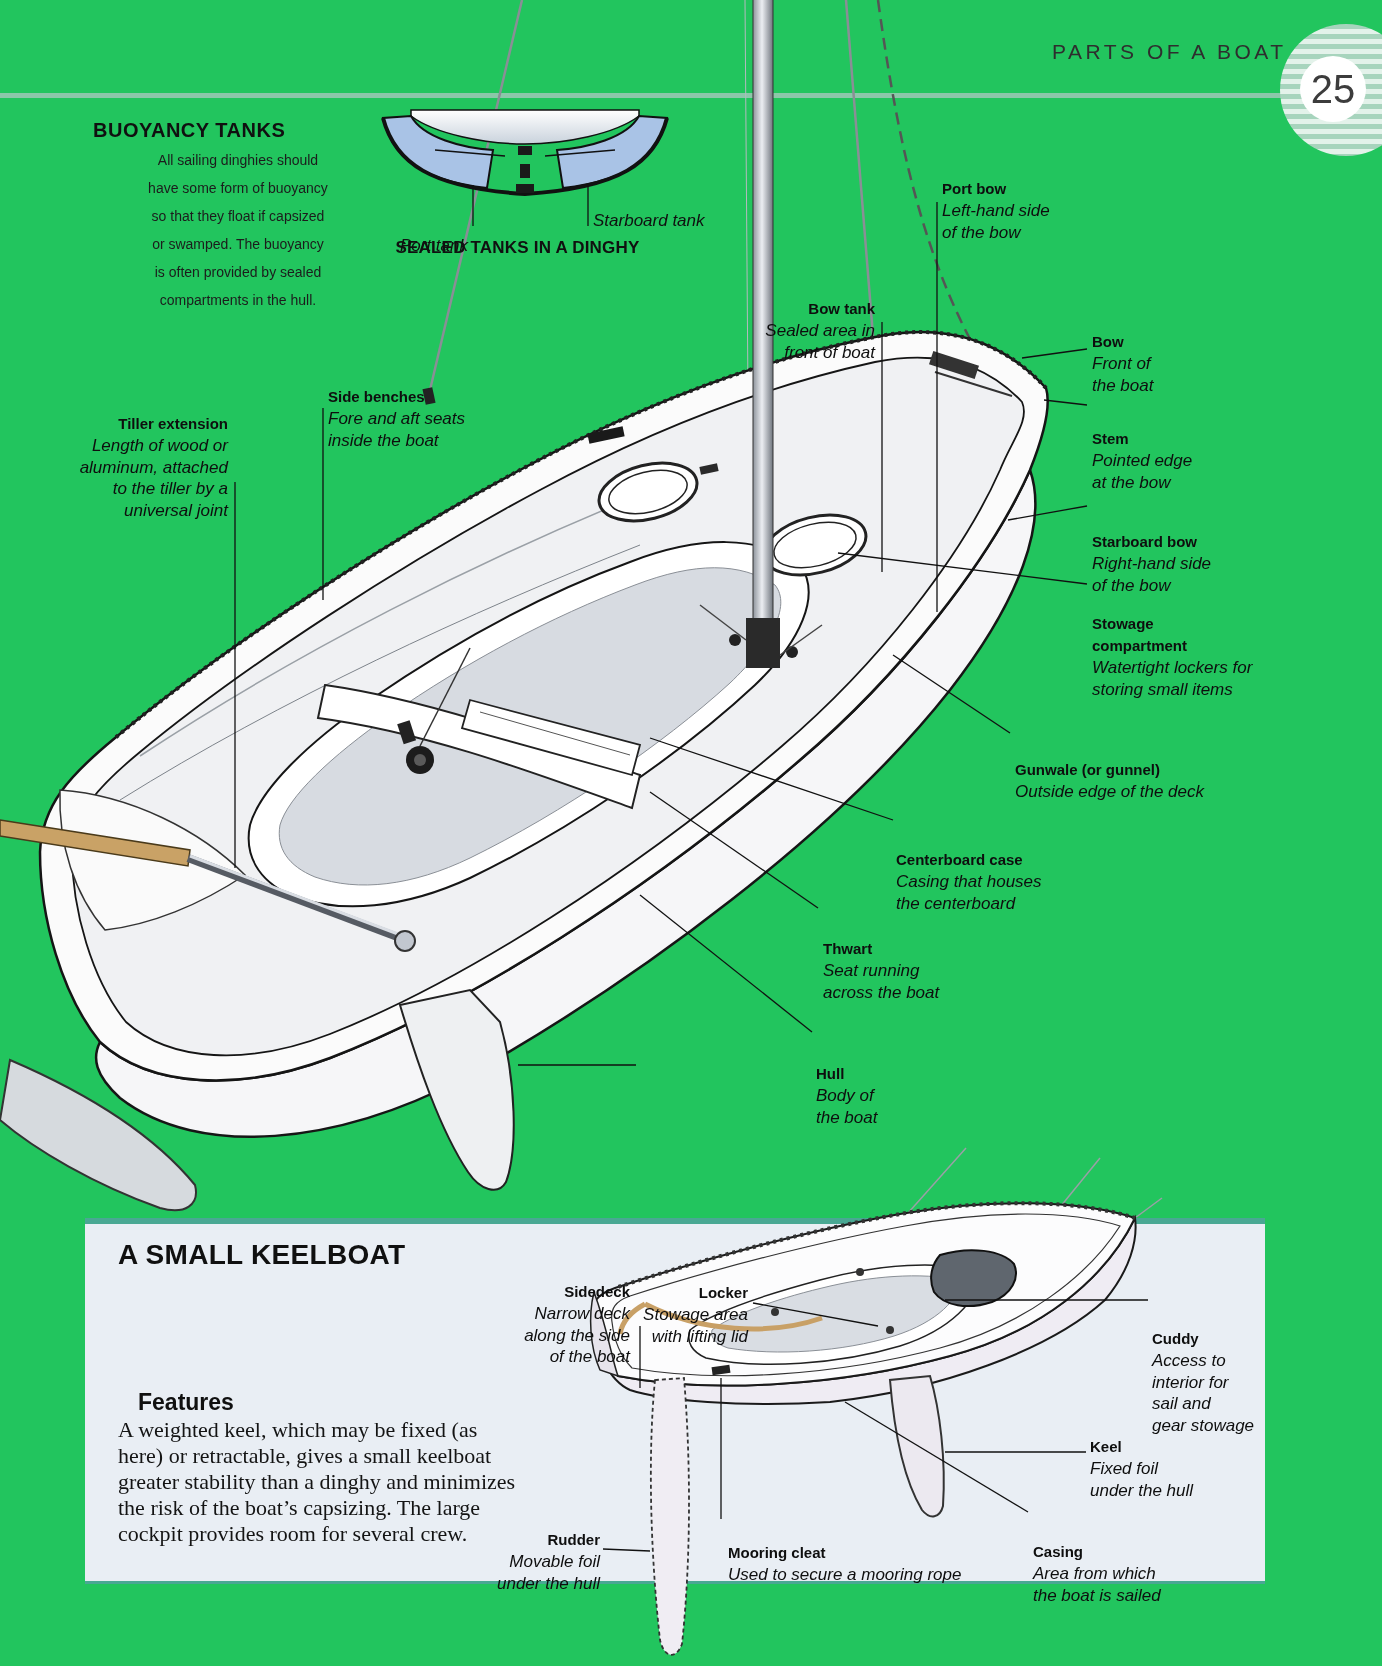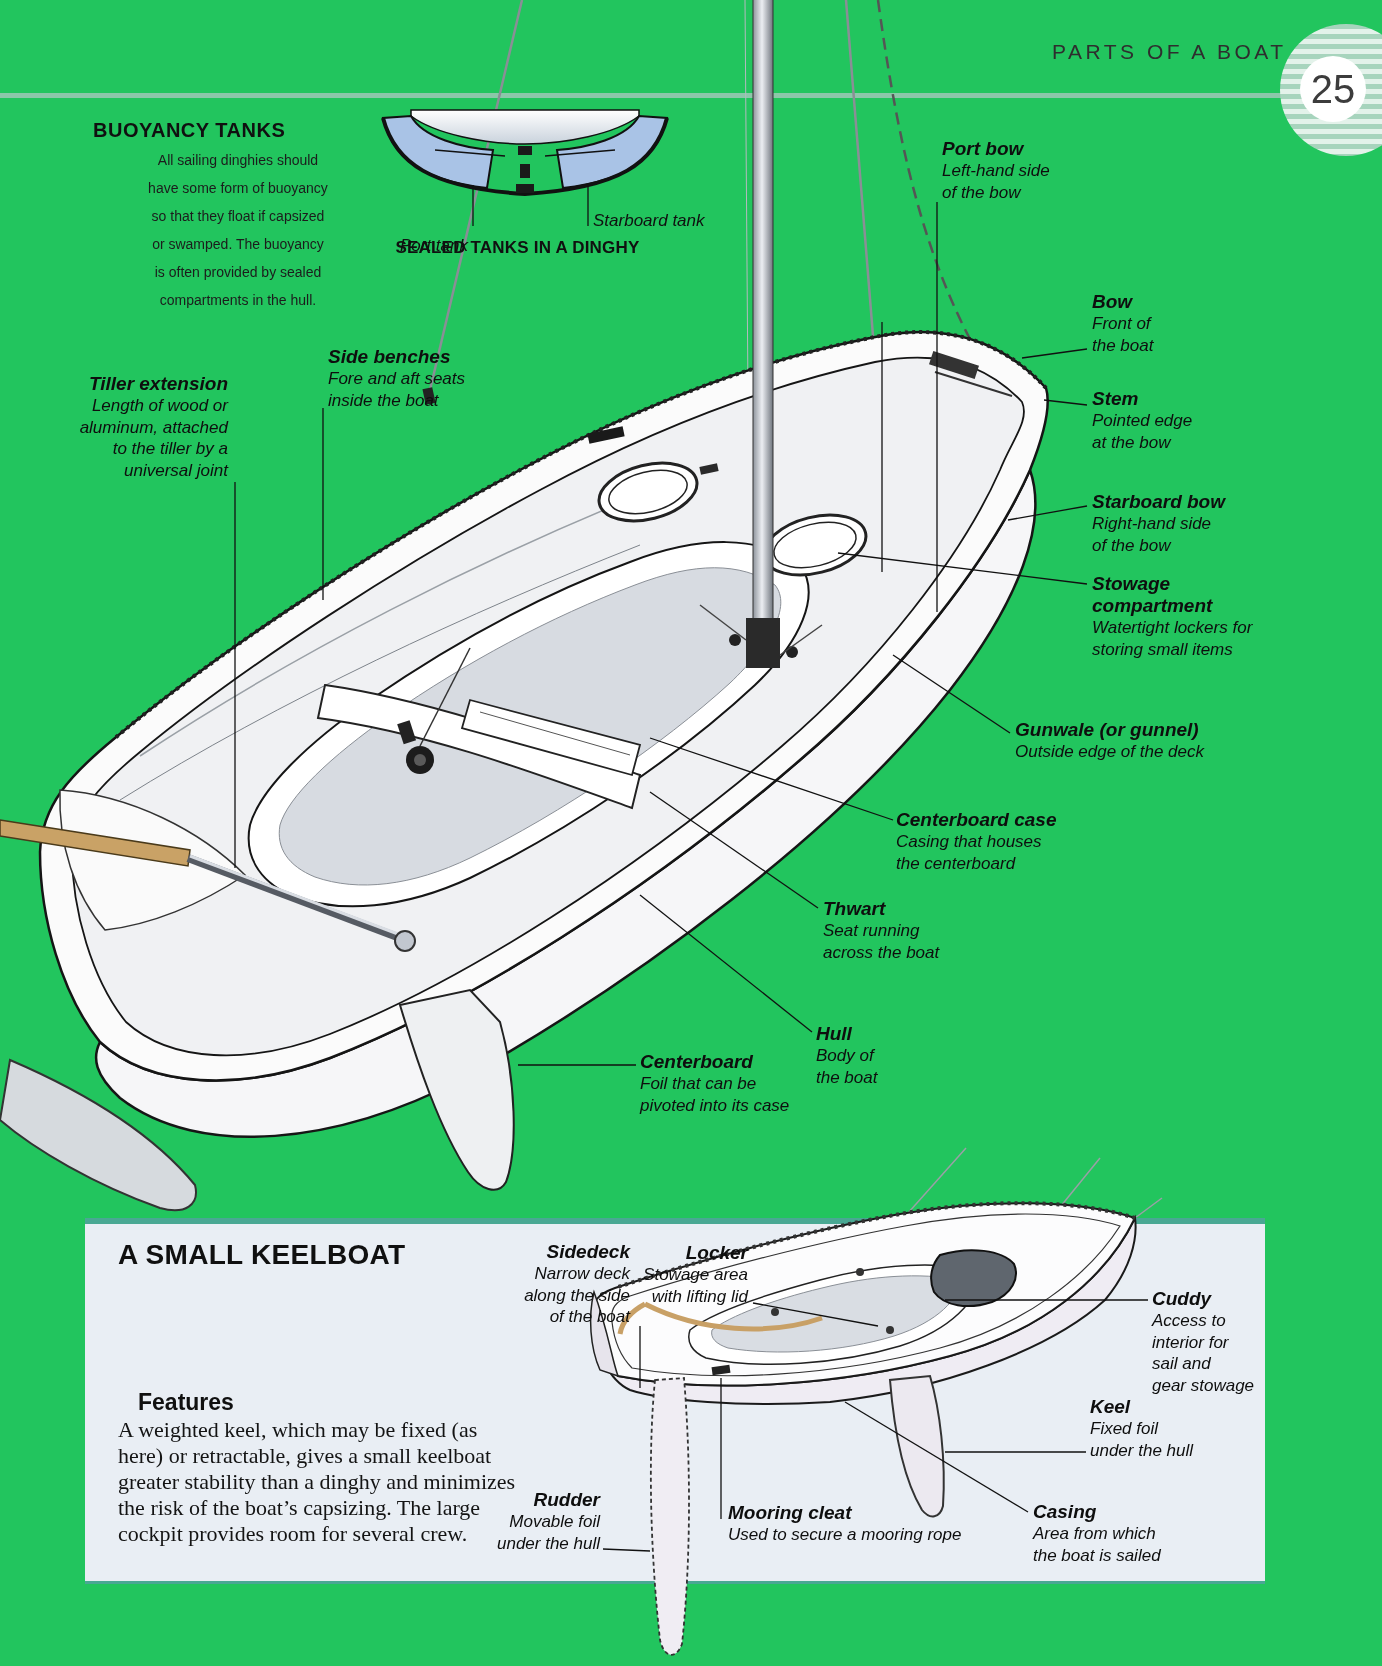--- a/index.html
+++ b/index.html
@@ -12,21 +12,21 @@
         background:repeating-linear-gradient(180deg,#a7d4bd 0 5px,#e3f2ea 5px 10px);}
   .ball-inner{position:absolute;left:20px;top:32px;width:66px;height:66px;border-radius:50%;background:#ffffff;
         display:flex;align-items:center;justify-content:center;font-size:40px;color:#3c3c3c;}
   
   .buoy-h{position:absolute;left:93px;top:119px;font-size:20px;font-weight:bold;letter-spacing:.5px;}
   .buoy-b{position:absolute;left:93px;top:146px;width:290px;font-size:14px;line-height:28px;color:#1c1c1c;white-space:pre-line;text-align:center;}
   .mini-cap{position:absolute;left:385px;top:238px;width:265px;text-align:center;font-size:17px;font-weight:bold;letter-spacing:.2px;}
   .mini-lab{position:absolute;font-size:17px;font-style:italic;color:#101010;}
   
   .lbl{position:absolute;color:#0e0e0e;}
-  .lbl .t{font-weight:bold;font-style:italic;font-size:19px;line-height:22px;white-space:pre-line;}
+  .lbl .t{font-weight:bold;font-size:15px;line-height:22px;white-space:pre-line;margin-top:40px;}
   .lbl .d{font-style:italic;font-size:17px;line-height:21.5px;white-space:pre-line;}
   
   .panel{position:absolute;left:85px;top:1218px;width:1180px;height:357px;background:#e9eef4;
          border-top:6px solid #49a893;border-bottom:3px solid #49a893;box-sizing:content-box;}
   .kb-h{position:absolute;left:118px;top:1239px;font-size:28px;font-weight:bold;letter-spacing:.3px;}
   .kb-i{position:absolute;left:118px;top:1277px;font-size:22px;line-height:28.5px;color:#1c1c1c;white-space:pre-line;}
   .kb-fh{position:absolute;left:118px;top:1389px;font-size:23px;font-weight:bold;margin-left:20px;}
   .kb-fb{position:absolute;left:118px;top:1417px;font-family:"Liberation Serif",serif;font-size:22px;line-height:26px;color:#141414;white-space:pre-line;}
   svg{position:absolute;left:0;top:0;}
   .z0{z-index:0}.z1{z-index:1}.z2{z-index:2}.z3{z-index:3}
@@ -226,20 +226,25 @@
     <div class="d">Length of wood or
 aluminum, attached
 to the tiller by a
 universal joint</div>
   </div>
   <div class="lbl z3" style="left:328px;top:346px;">
     <div class="t">Side benches</div>
     <div class="d">Fore and aft seats
 inside the boat</div>
   </div>
+  <div class="lbl z3" style="left:725px;top:258px;width:150px;text-align:right;">
+    <div class="t">Bow tank</div>
+    <div class="d">Sealed area in
+front of boat</div>
+  </div>
   <div class="lbl z3" style="left:942px;top:138px;">
     <div class="t">Port bow</div>
     <div class="d">Left-hand side
 of the bow</div>
   </div>
   <div class="lbl z3" style="left:1092px;top:291px;">
     <div class="t">Bow</div>
     <div class="d">Front of
 the boat</div>
   </div>
@@ -270,25 +275,20 @@
   </div>
   <div class="lbl z3" style="left:823px;top:898px;">
     <div class="t">Thwart</div>
     <div class="d">Seat running
 across the boat</div>
   </div>
   <div class="lbl z3" style="left:816px;top:1023px;">
     <div class="t">Hull</div>
     <div class="d">Body of
 the boat</div>
-  </div>
-  <div class="lbl z3" style="left:640px;top:1051px;">
-    <div class="t">Centerboard</div>
-    <div class="d">Foil that can be
-pivoted into its case</div>
   </div>
 
   <div class="kb-h z3">A SMALL KEELBOAT</div>
   <div class="kb-fh z3">Features</div>
   <div class="kb-fb z3">A weighted keel, which may be fixed (as
 here) or retractable, gives a small keelboat
 greater stability than a dinghy and minimizes
 the risk of the boat’s capsizing. The large
 cockpit provides room for several crew.</div>
 

